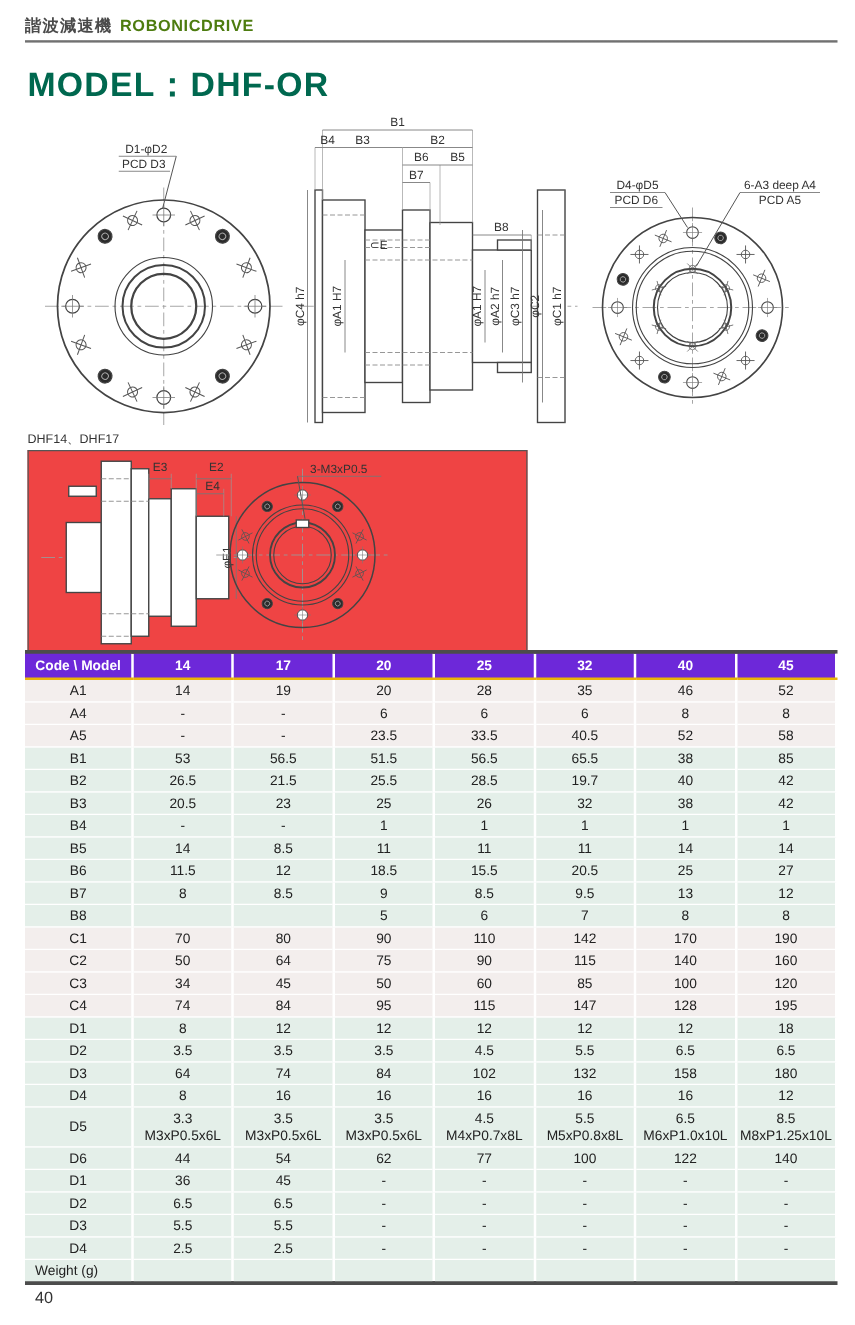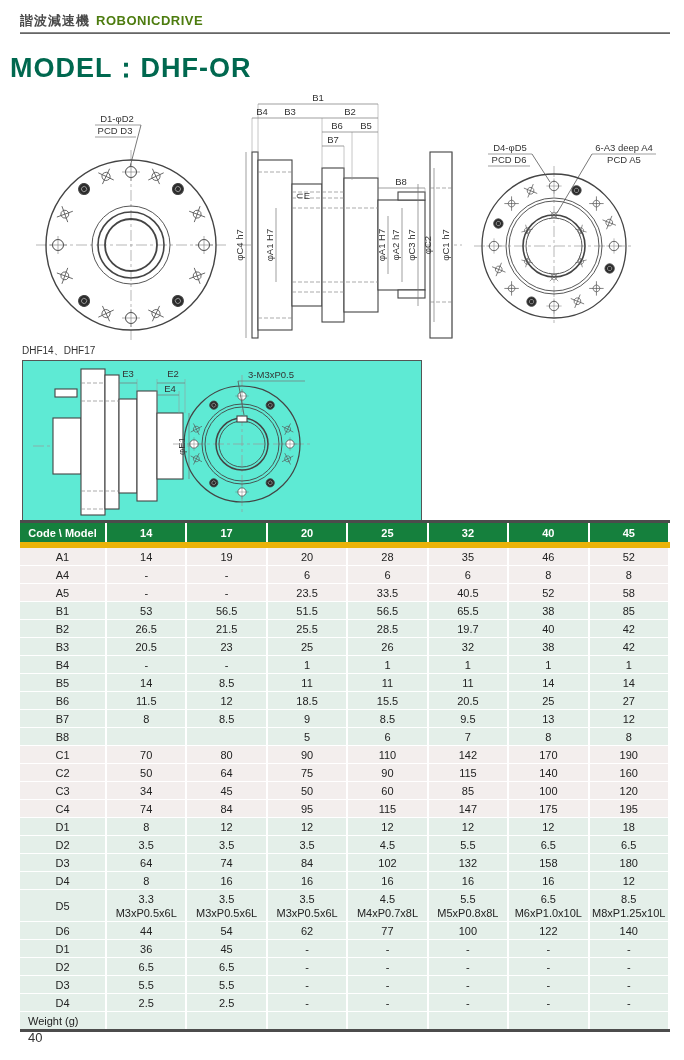--- a/index.html
+++ b/index.html
@@ -7,41 +7,41 @@
     width:684px;height:1060px;position:relative;background:#ffffff;
     font-family:"Liberation Sans", sans-serif;color:#333;overflow:hidden;
   }
   .abs{position:absolute;}
   
   .top-header{left:20px;top:12px;font-size:13px;font-weight:bold;}
   .top-header .zh{color:#4a4a4a;letter-spacing:1px;}
   .top-header .brand{color:#4d7c0f;margin-left:6px;letter-spacing:0.5px;}
   .header-rule{left:20px;top:32px;width:650px;height:2px;background:linear-gradient(#9a9a9a,#555);}
   
-  .page-title{left:10px;top:50px;font-size:27px;font-weight:bold;color:#00684f;letter-spacing:1px;}
+  .page-title{left:22px;top:50px;font-size:27px;font-weight:bold;color:#00684f;letter-spacing:1px;}
   
   .subsection{left:22px;top:344px;font-size:10px;color:#333;}
   
-  .dhf-box{left:22px;top:360px;width:398px;height:160px;border:1.5px solid #555;background:#5eead4;}
+  .dhf-box{left:22px;top:360px;width:398px;height:160px;border:1.5px solid #555;background:#ef4444;}
   
   svg text{font-family:"Liberation Sans",sans-serif;font-size:9.5px;fill:#333;}
   svg .cl{stroke:#999;stroke-width:0.7;stroke-dasharray:11 3 3 3;}
   svg .dim{stroke:#777;stroke-width:0.7;}
   svg .ext{stroke:#999;stroke-width:0.55;}
   svg .shape{stroke:#444;stroke-width:1.1;fill:#fff;}
   svg .hid{stroke:#888;stroke-width:0.7;stroke-dasharray:4 2;}
   svg .lead{stroke:#555;stroke-width:0.8;fill:none;}
   
   .spec-table-wrap{left:20px;top:520px;width:650px;}
   table.spec{border-collapse:collapse;table-layout:fixed;width:650px;
     border-top:3px solid #4c4c4c;border-bottom:3px solid #4c4c4c;font-size:11px;}
   table.spec col.c0{width:86px;}
   table.spec th{
-    background:#15803d;color:#fff;font-weight:bold;height:19px;
-    border-right:2px solid #fff;border-bottom:6px solid #eab308;text-align:center;padding:0;
+    background:#6d28d9;color:#fff;font-weight:bold;height:19px;
+    border-right:2px solid #fff;border-bottom:2px solid #eab308;text-align:center;padding:0;
   }
   table.spec td{
     text-align:center;height:17px;padding:0 2px;
     border-right:2px solid #fff;border-bottom:1.5px solid #fff;color:#222;
   }
   table.spec tr.band-pink td{background:#f3eeed;}
   table.spec tr.band-green td{background:#e4efe9;}
   table.spec td.code{color:#222;}
   table.spec tr.tall td{height:31px;line-height:14px;}
   table.spec td.left{text-align:left;padding-left:8px;}
@@ -437,21 +437,21 @@
           <td>100</td>
           <td>120</td>
         </tr>
         <tr class="band-pink">
           <td class="code">C4</td>
           <td>74</td>
           <td>84</td>
           <td>95</td>
           <td>115</td>
           <td>147</td>
-          <td>175</td>
+          <td>128</td>
           <td>195</td>
         </tr>
         <tr class="band-green">
           <td class="code">D1</td>
           <td>8</td>
           <td>12</td>
           <td>12</td>
           <td>12</td>
           <td>12</td>
           <td>12</td>

